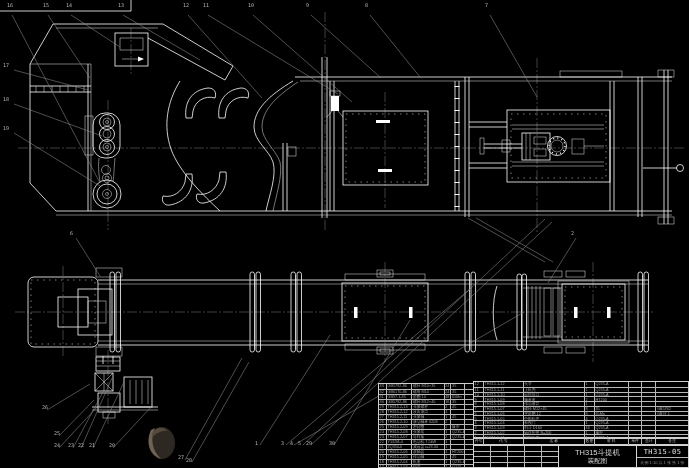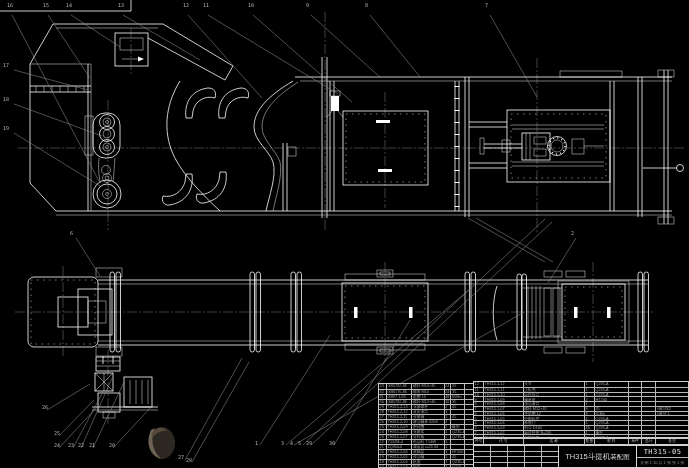--- a/index.html
+++ b/index.html
@@ -25,21 +25,21 @@
   .hdr .tcell{color:#bdbdbd;text-align:center;padding-left:0;}
   
   #titleblock{position:absolute;left:473px;top:445px;width:216px;height:23px;
               display:flex;border:0.8px solid #d5d5d5;box-sizing:border-box;background:#000;}
   #signgrid{width:85px;display:flex;flex-direction:column;border-right:0.8px solid #d5d5d5;box-sizing:border-box;}
   .signrow{flex:1;display:flex;border-top:0.5px solid #b8b8b8;box-sizing:border-box;}
   .signrow:first-child{border-top:none;}
   .signcell{flex:1;border-right:0.5px solid #b8b8b8;box-sizing:border-box;}
   .signcell:last-child{border-right:none;}
   #titlemain{width:78px;border-right:0.8px solid #d5d5d5;box-sizing:border-box;
-             display:flex;flex-direction:row;align-items:center;justify-content:center;color:#d8d8d8;}
+             display:flex;flex-direction:column;align-items:center;justify-content:center;color:#d8d8d8;}
   #title-product{font-size:7.5px;line-height:9px;font-family:sans-serif;white-space:nowrap;}
   #title-sheet{font-size:6.5px;line-height:8px;font-family:sans-serif;}
   #titlenum{flex:1;display:flex;flex-direction:column;box-sizing:border-box;}
   #drawing-no{flex:1;display:flex;align-items:center;justify-content:center;color:#e0e0e0;
               font-size:7px;font-family:"DejaVu Sans Mono",monospace;letter-spacing:0.5px;}
   #title-footer{height:9px;border-top:0.5px solid #b8b8b8;color:#8f8f8f;font-size:4px;
                 line-height:9px;text-align:center;overflow:hidden;white-space:nowrap;font-family:sans-serif;}
 </style>
 </head>
 <body>

